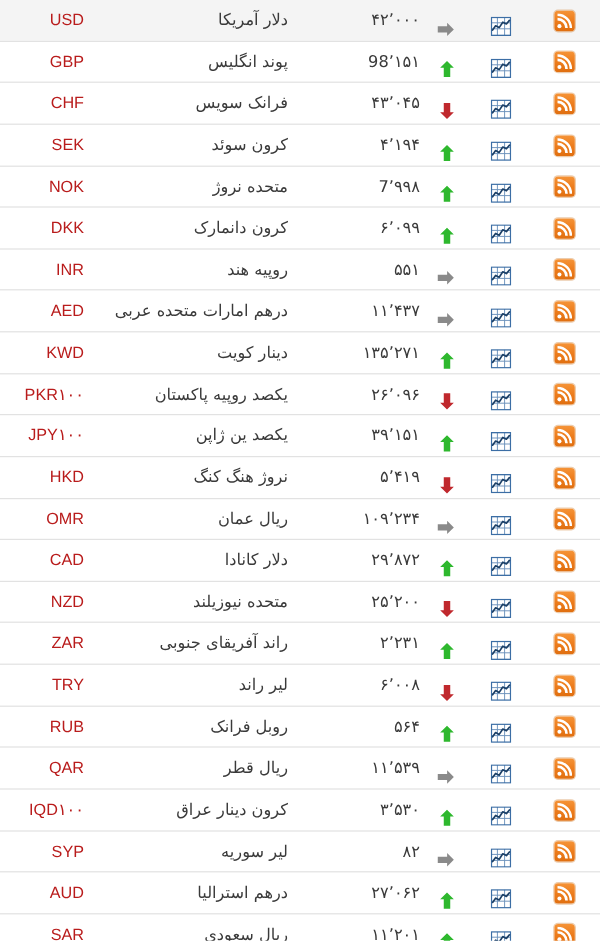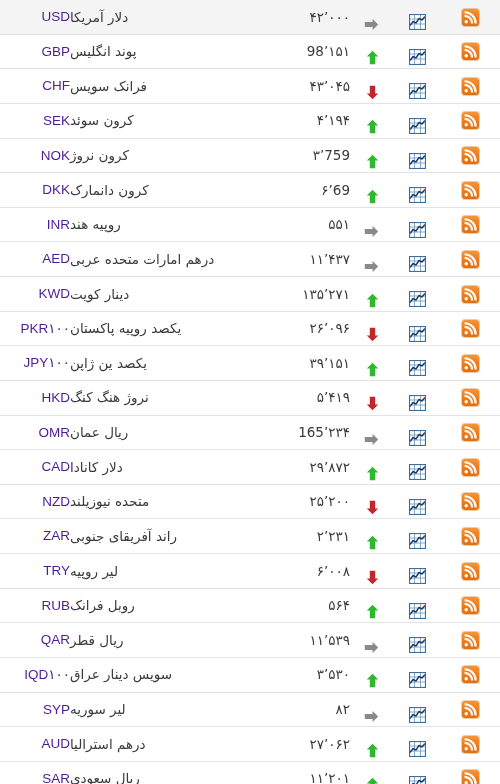--- a/index.html
+++ b/index.html
@@ -45,21 +45,21 @@
   }
   #rates-table tr:last-child td {
     border-bottom: none;
   }
 
   
   .col-rss    { width: 60px;  text-align: center; }
   .col-chart  { width: 45px;  text-align: center; }
   .col-trend  { width: 45px;  text-align: center; }
   .col-price  { width: 110px; text-align: right; padding-left: 18px !important; }
-  .col-name   { width: 170px; text-align: left;  padding-right: 0; }
+  .col-name   { width: 170px; text-align: right;  padding-right: 0; }
   .col-symbol { width: 70px;  text-align: right; padding-right: 0; padding-left: 22px !important; }
 
   
   .rss-icon {
     display: inline-block;
     width: 17px;
     height: 17px;
     border-radius: 3px;
     background: linear-gradient(180deg, #f59337 0%, #ec7b1b 55%, #e06f10 100%);
     position: relative;
@@ -98,21 +98,21 @@
     text-align: right;
   }
   .name-text {
     font-size: 13.5px;
     color: #3a3a3a;
     direction: rtl;
     display: inline-block;
   }
   .symbol-text {
     font-size: 13.5px;
-    color: #4c1d95;
+    color: #b91c1c;
     direction: ltr;
     unicode-bidi: embed;
     display: inline-block;
     font-family: "Liberation Sans", "DejaVu Sans", sans-serif;
   }
 </style>
 </head>
 <body>
 
 <table id="rates-table">
@@ -196,39 +196,39 @@
               <path d="M0.6 1.3 A11.1 11.1 0 0 1 11.7 12.4" fill="none" stroke="#ffffff" stroke-width="2.1"></path>
             </svg></span></td>
         <td class="col-chart"><span class="chart-icon"><svg width="17" height="16" viewBox="0 0 17 16">
               <rect x="0.5" y="0.5" width="16" height="15" fill="#ffffff" stroke="#3c6ea5" stroke-width="1.2"></rect>
               <path d="M0.5 5 H16.5 M0.5 10 H16.5 M5.5 0.5 V15.5 M11.5 0.5 V15.5" stroke="#3c6ea5" stroke-width="0.8" opacity="0.75"></path>
               <polyline points="1.5,11 4,7.5 7,9 10,4.5 13,6 15.5,3" fill="none" stroke="#1b3f66" stroke-width="1.4" stroke-linejoin="round" stroke-linecap="round"></polyline>
             </svg></span></td>
         <td class="col-trend"><span class="trend-icon"><svg width="13" height="15" viewBox="0 0 13 15">
               <path d="M6.5 0.8 L12.2 6.4 L9.2 6.4 L9.2 14.2 L3.8 14.2 L3.8 6.4 L0.8 6.4 Z" fill="#2eb82e"></path>
             </svg></span></td>
-        <td class="col-price"><span class="price-text">۳٬759</span></td>
-        <td class="col-name"><span class="name-text">کرون نروژ</span></td>
+        <td class="col-price"><span class="price-text">7٬۹۹۸</span></td>
+        <td class="col-name"><span class="name-text">متحده نروژ</span></td>
         <td class="col-symbol"><span class="symbol-text">NOK</span></td>
       </tr>
       <tr class="row-plain">
         <td class="col-rss"><span class="rss-icon"><svg width="13" height="13" viewBox="0 0 13 13">
               <circle cx="2.2" cy="10.8" r="1.7" fill="#ffffff"></circle>
               <path d="M0.6 6.0 A6.4 6.4 0 0 1 7.0 12.4 L9.2 12.4 A8.6 8.6 0 0 0 0.6 3.8 Z" fill="#ffffff"></path>
               <path d="M0.6 1.3 A11.1 11.1 0 0 1 11.7 12.4" fill="none" stroke="#ffffff" stroke-width="2.1"></path>
             </svg></span></td>
         <td class="col-chart"><span class="chart-icon"><svg width="17" height="16" viewBox="0 0 17 16">
               <rect x="0.5" y="0.5" width="16" height="15" fill="#ffffff" stroke="#3c6ea5" stroke-width="1.2"></rect>
               <path d="M0.5 5 H16.5 M0.5 10 H16.5 M5.5 0.5 V15.5 M11.5 0.5 V15.5" stroke="#3c6ea5" stroke-width="0.8" opacity="0.75"></path>
               <polyline points="1.5,11 4,7.5 7,9 10,4.5 13,6 15.5,3" fill="none" stroke="#1b3f66" stroke-width="1.4" stroke-linejoin="round" stroke-linecap="round"></polyline>
             </svg></span></td>
         <td class="col-trend"><span class="trend-icon"><svg width="13" height="15" viewBox="0 0 13 15">
               <path d="M6.5 0.8 L12.2 6.4 L9.2 6.4 L9.2 14.2 L3.8 14.2 L3.8 6.4 L0.8 6.4 Z" fill="#2eb82e"></path>
             </svg></span></td>
-        <td class="col-price"><span class="price-text">۶٬69</span></td>
+        <td class="col-price"><span class="price-text">۶٬۰۹۹</span></td>
         <td class="col-name"><span class="name-text">کرون دانمارک</span></td>
         <td class="col-symbol"><span class="symbol-text">DKK</span></td>
       </tr>
       <tr class="row-plain">
         <td class="col-rss"><span class="rss-icon"><svg width="13" height="13" viewBox="0 0 13 13">
               <circle cx="2.2" cy="10.8" r="1.7" fill="#ffffff"></circle>
               <path d="M0.6 6.0 A6.4 6.4 0 0 1 7.0 12.4 L9.2 12.4 A8.6 8.6 0 0 0 0.6 3.8 Z" fill="#ffffff"></path>
               <path d="M0.6 1.3 A11.1 11.1 0 0 1 11.7 12.4" fill="none" stroke="#ffffff" stroke-width="2.1"></path>
             </svg></span></td>
         <td class="col-chart"><span class="chart-icon"><svg width="17" height="16" viewBox="0 0 17 16">
@@ -340,21 +340,21 @@
               <path d="M0.6 1.3 A11.1 11.1 0 0 1 11.7 12.4" fill="none" stroke="#ffffff" stroke-width="2.1"></path>
             </svg></span></td>
         <td class="col-chart"><span class="chart-icon"><svg width="17" height="16" viewBox="0 0 17 16">
               <rect x="0.5" y="0.5" width="16" height="15" fill="#ffffff" stroke="#3c6ea5" stroke-width="1.2"></rect>
               <path d="M0.5 5 H16.5 M0.5 10 H16.5 M5.5 0.5 V15.5 M11.5 0.5 V15.5" stroke="#3c6ea5" stroke-width="0.8" opacity="0.75"></path>
               <polyline points="1.5,11 4,7.5 7,9 10,4.5 13,6 15.5,3" fill="none" stroke="#1b3f66" stroke-width="1.4" stroke-linejoin="round" stroke-linecap="round"></polyline>
             </svg></span></td>
         <td class="col-trend"><span class="trend-icon"><svg width="15" height="13" viewBox="0 0 15 13">
               <path d="M14.2 6.5 L8.6 0.9 L8.6 3.9 L0.8 3.9 L0.8 9.1 L8.6 9.1 L8.6 12.1 Z" fill="#8a8a8a"></path>
             </svg></span></td>
-        <td class="col-price"><span class="price-text">165٬۲۳۴</span></td>
+        <td class="col-price"><span class="price-text">۱۰۹٬۲۳۴</span></td>
         <td class="col-name"><span class="name-text">ریال عمان</span></td>
         <td class="col-symbol"><span class="symbol-text">OMR</span></td>
       </tr>
       <tr class="row-plain">
         <td class="col-rss"><span class="rss-icon"><svg width="13" height="13" viewBox="0 0 13 13">
               <circle cx="2.2" cy="10.8" r="1.7" fill="#ffffff"></circle>
               <path d="M0.6 6.0 A6.4 6.4 0 0 1 7.0 12.4 L9.2 12.4 A8.6 8.6 0 0 0 0.6 3.8 Z" fill="#ffffff"></path>
               <path d="M0.6 1.3 A11.1 11.1 0 0 1 11.7 12.4" fill="none" stroke="#ffffff" stroke-width="2.1"></path>
             </svg></span></td>
         <td class="col-chart"><span class="chart-icon"><svg width="17" height="16" viewBox="0 0 17 16">
@@ -413,21 +413,21 @@
             </svg></span></td>
         <td class="col-chart"><span class="chart-icon"><svg width="17" height="16" viewBox="0 0 17 16">
               <rect x="0.5" y="0.5" width="16" height="15" fill="#ffffff" stroke="#3c6ea5" stroke-width="1.2"></rect>
               <path d="M0.5 5 H16.5 M0.5 10 H16.5 M5.5 0.5 V15.5 M11.5 0.5 V15.5" stroke="#3c6ea5" stroke-width="0.8" opacity="0.75"></path>
               <polyline points="1.5,11 4,7.5 7,9 10,4.5 13,6 15.5,3" fill="none" stroke="#1b3f66" stroke-width="1.4" stroke-linejoin="round" stroke-linecap="round"></polyline>
             </svg></span></td>
         <td class="col-trend"><span class="trend-icon"><svg width="13" height="15" viewBox="0 0 13 15">
               <path d="M6.5 14.2 L12.2 8.6 L9.2 8.6 L9.2 0.8 L3.8 0.8 L3.8 8.6 L0.8 8.6 Z" fill="#c0282d"></path>
             </svg></span></td>
         <td class="col-price"><span class="price-text">۶٬۰۰۸</span></td>
-        <td class="col-name"><span class="name-text">لیر روپیه</span></td>
+        <td class="col-name"><span class="name-text">لیر راند</span></td>
         <td class="col-symbol"><span class="symbol-text">TRY</span></td>
       </tr>
       <tr class="row-plain">
         <td class="col-rss"><span class="rss-icon"><svg width="13" height="13" viewBox="0 0 13 13">
               <circle cx="2.2" cy="10.8" r="1.7" fill="#ffffff"></circle>
               <path d="M0.6 6.0 A6.4 6.4 0 0 1 7.0 12.4 L9.2 12.4 A8.6 8.6 0 0 0 0.6 3.8 Z" fill="#ffffff"></path>
               <path d="M0.6 1.3 A11.1 11.1 0 0 1 11.7 12.4" fill="none" stroke="#ffffff" stroke-width="2.1"></path>
             </svg></span></td>
         <td class="col-chart"><span class="chart-icon"><svg width="17" height="16" viewBox="0 0 17 16">
               <rect x="0.5" y="0.5" width="16" height="15" fill="#ffffff" stroke="#3c6ea5" stroke-width="1.2"></rect>
@@ -467,21 +467,21 @@
             </svg></span></td>
         <td class="col-chart"><span class="chart-icon"><svg width="17" height="16" viewBox="0 0 17 16">
               <rect x="0.5" y="0.5" width="16" height="15" fill="#ffffff" stroke="#3c6ea5" stroke-width="1.2"></rect>
               <path d="M0.5 5 H16.5 M0.5 10 H16.5 M5.5 0.5 V15.5 M11.5 0.5 V15.5" stroke="#3c6ea5" stroke-width="0.8" opacity="0.75"></path>
               <polyline points="1.5,11 4,7.5 7,9 10,4.5 13,6 15.5,3" fill="none" stroke="#1b3f66" stroke-width="1.4" stroke-linejoin="round" stroke-linecap="round"></polyline>
             </svg></span></td>
         <td class="col-trend"><span class="trend-icon"><svg width="13" height="15" viewBox="0 0 13 15">
               <path d="M6.5 0.8 L12.2 6.4 L9.2 6.4 L9.2 14.2 L3.8 14.2 L3.8 6.4 L0.8 6.4 Z" fill="#2eb82e"></path>
             </svg></span></td>
         <td class="col-price"><span class="price-text">۳٬۵۳۰</span></td>
-        <td class="col-name"><span class="name-text">سویس دینار عراق</span></td>
+        <td class="col-name"><span class="name-text">کرون دینار عراق</span></td>
         <td class="col-symbol"><span class="symbol-text">IQD۱۰۰</span></td>
       </tr>
       <tr class="row-plain">
         <td class="col-rss"><span class="rss-icon"><svg width="13" height="13" viewBox="0 0 13 13">
               <circle cx="2.2" cy="10.8" r="1.7" fill="#ffffff"></circle>
               <path d="M0.6 6.0 A6.4 6.4 0 0 1 7.0 12.4 L9.2 12.4 A8.6 8.6 0 0 0 0.6 3.8 Z" fill="#ffffff"></path>
               <path d="M0.6 1.3 A11.1 11.1 0 0 1 11.7 12.4" fill="none" stroke="#ffffff" stroke-width="2.1"></path>
             </svg></span></td>
         <td class="col-chart"><span class="chart-icon"><svg width="17" height="16" viewBox="0 0 17 16">
               <rect x="0.5" y="0.5" width="16" height="15" fill="#ffffff" stroke="#3c6ea5" stroke-width="1.2"></rect>

